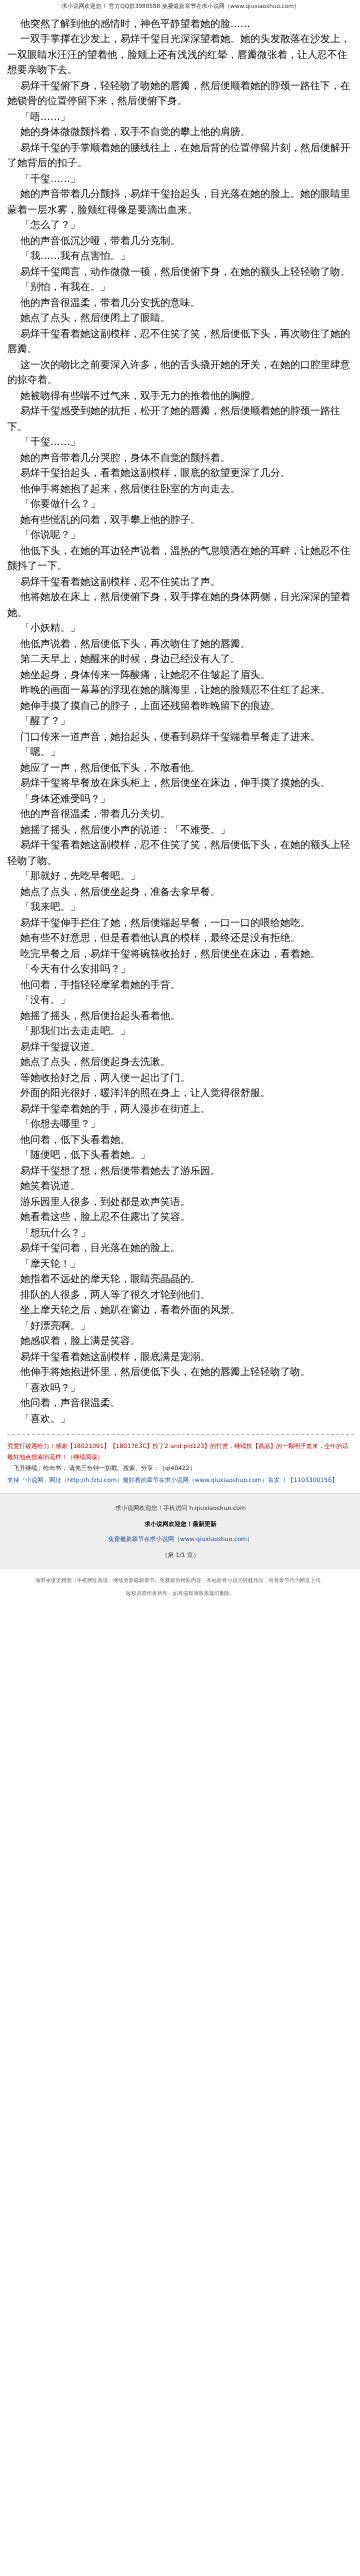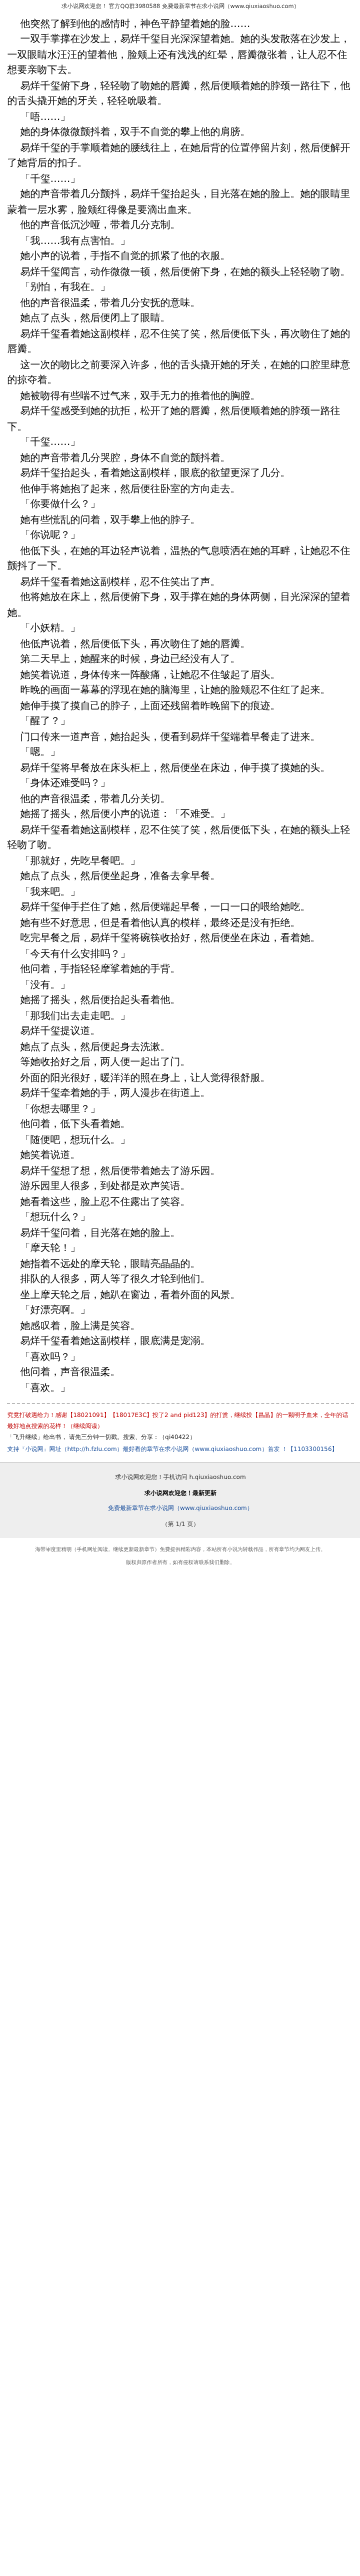--- a/index.html
+++ b/index.html
@@ -93,29 +93,29 @@
 
 <div class="page">
 
   <div class="topbar">
     <span>求小说网欢迎您！ 官方QQ群3980588 免费最新章节在求小说网（www.qiuxiaoshuo.com）</span>
   </div>
 
   <div class="content">
     <p>他突然了解到他的感情时，神色平静望着她的脸……</p>
     <p>一双手掌撑在沙发上，易烊千玺目光深深望着她。她的头发散落在沙发上，一双眼睛水汪汪的望着他，脸颊上还有浅浅的红晕，唇瓣微张着，让人忍不住想要亲吻下去。</p>
-    <p>易烊千玺俯下身，轻轻吻了吻她的唇瓣，然后便顺着她的脖颈一路往下，他的舌头撬开她的牙关，轻轻吮吸着。</p>
+    <p>易烊千玺俯下身，轻轻吻了吻她的唇瓣，然后便顺着她的脖颈一路往下，在她锁骨的位置停留下来，然后便俯下身。</p>
     <p>「唔……」</p>
     <p>她的身体微微颤抖着，双手不自觉的攀上他的肩膀。</p>
     <p>易烊千玺的手掌顺着她的腰线往上，在她后背的位置停留片刻，然后便解开了她背后的扣子。</p>
     <p>「千玺……」</p>
     <p>她的声音带着几分颤抖，易烊千玺抬起头，目光落在她的脸上。她的眼睛里蒙着一层水雾，脸颊红得像是要滴出血来。</p>
+    <p>「怎么了？」</p>
     <p>他的声音低沉沙哑，带着几分克制。</p>
     <p>「我……我有点害怕。」</p>
-    <p>她小声的说着，手指不自觉的抓紧了他的衣服。</p>
     <p>易烊千玺闻言，动作微微一顿，然后便俯下身，在她的额头上轻轻吻了吻。</p>
     <p>「别怕，有我在。」</p>
     <p>他的声音很温柔，带着几分安抚的意味。</p>
     <p>她点了点头，然后便闭上了眼睛。</p>
     <p>易烊千玺看着她这副模样，忍不住笑了笑，然后便低下头，再次吻住了她的唇瓣。</p>
     <p>这一次的吻比之前要深入许多，他的舌头撬开她的牙关，在她的口腔里肆意的掠夺着。</p>
     <p>她被吻得有些喘不过气来，双手无力的推着他的胸膛。</p>
     <p>易烊千玺感受到她的抗拒，松开了她的唇瓣，然后便顺着她的脖颈一路往下。</p>
     <p>「千玺……」</p>
     <p>她的声音带着几分哭腔，身体不自觉的颤抖着。</p>
@@ -123,26 +123,27 @@
     <p>他伸手将她抱了起来，然后便往卧室的方向走去。</p>
     <p>「你要做什么？」</p>
     <p>她有些慌乱的问着，双手攀上他的脖子。</p>
     <p>「你说呢？」</p>
     <p>他低下头，在她的耳边轻声说着，温热的气息喷洒在她的耳畔，让她忍不住颤抖了一下。</p>
     <p>易烊千玺看着她这副模样，忍不住笑出了声。</p>
     <p>他将她放在床上，然后便俯下身，双手撑在她的身体两侧，目光深深的望着她。</p>
     <p>「小妖精。」</p>
     <p>他低声说着，然后便低下头，再次吻住了她的唇瓣。</p>
     <p>第二天早上，她醒来的时候，身边已经没有人了。</p>
-    <p>她笑着说道，身体传来一阵酸痛，让她忍不住皱起了眉头。</p>
+    <p>她坐起身，身体传来一阵酸痛，让她忍不住皱起了眉头。</p>
     <p>昨晚的画面一幕幕的浮现在她的脑海里，让她的脸颊忍不住红了起来。</p>
     <p>她伸手摸了摸自己的脖子，上面还残留着昨晚留下的痕迹。</p>
     <p>「醒了？」</p>
     <p>门口传来一道声音，她抬起头，便看到易烊千玺端着早餐走了进来。</p>
     <p>「嗯。」</p>
+    <p>她应了一声，然后便低下头，不敢看他。</p>
     <p>易烊千玺将早餐放在床头柜上，然后便坐在床边，伸手摸了摸她的头。</p>
     <p>「身体还难受吗？」</p>
     <p>他的声音很温柔，带着几分关切。</p>
     <p>她摇了摇头，然后便小声的说道：「不难受。」</p>
     <p>易烊千玺看着她这副模样，忍不住笑了笑，然后便低下头，在她的额头上轻轻吻了吻。</p>
     <p>「那就好，先吃早餐吧。」</p>
     <p>她点了点头，然后便坐起身，准备去拿早餐。</p>
     <p>「我来吧。」</p>
     <p>易烊千玺伸手拦住了她，然后便端起早餐，一口一口的喂给她吃。</p>
     <p>她有些不好意思，但是看着他认真的模样，最终还是没有拒绝。</p>
@@ -152,34 +153,35 @@
     <p>「没有。」</p>
     <p>她摇了摇头，然后便抬起头看着他。</p>
     <p>「那我们出去走走吧。」</p>
     <p>易烊千玺提议道。</p>
     <p>她点了点头，然后便起身去洗漱。</p>
     <p>等她收拾好之后，两人便一起出了门。</p>
     <p>外面的阳光很好，暖洋洋的照在身上，让人觉得很舒服。</p>
     <p>易烊千玺牵着她的手，两人漫步在街道上。</p>
     <p>「你想去哪里？」</p>
     <p>他问着，低下头看着她。</p>
-    <p>「随便吧，想玩什么。」</p>
+    <p>「随便吧，低下头看着她。」</p>
+    <p>易烊千玺想了想，然后便带着她去了游乐园。</p>
     <p>她笑着说道。</p>
-    <p>易烊千玺想了想，然后便带着她去了游乐园。</p>
     <p>游乐园里人很多，到处都是欢声笑语。</p>
     <p>她看着这些，脸上忍不住露出了笑容。</p>
     <p>「想玩什么？」</p>
     <p>易烊千玺问着，目光落在她的脸上。</p>
     <p>「摩天轮！」</p>
     <p>她指着不远处的摩天轮，眼睛亮晶晶的。</p>
     <p>排队的人很多，两人等了很久才轮到他们。</p>
     <p>坐上摩天轮之后，她趴在窗边，看着外面的风景。</p>
     <p>「好漂亮啊。」</p>
     <p>她感叹着，脸上满是笑容。</p>
     <p>易烊千玺看着她这副模样，眼底满是宠溺。</p>
+    <p>他伸手将她抱进怀里，然后便低下头，在她的唇瓣上轻轻吻了吻。</p>
     <p>「喜欢吗？」</p>
     <p>他问着，声音很温柔。</p>
     <p>「喜欢。」</p>
   </div>
 
   <div class="divider"></div>
 
   <div class="footnotes">
     <p class="hl">究竟打破遇给力！感谢【18021091】【18017E3C】投了2 and pid123】的打赏，继续投【昌晶】的一颗明子血来，全年的话最好地点搜索的花样！（继续阅读）</p>
     <p>「飞升继续」给出书， 请先三分钟一切戳。搜索、分享：（qi40422）</p>

